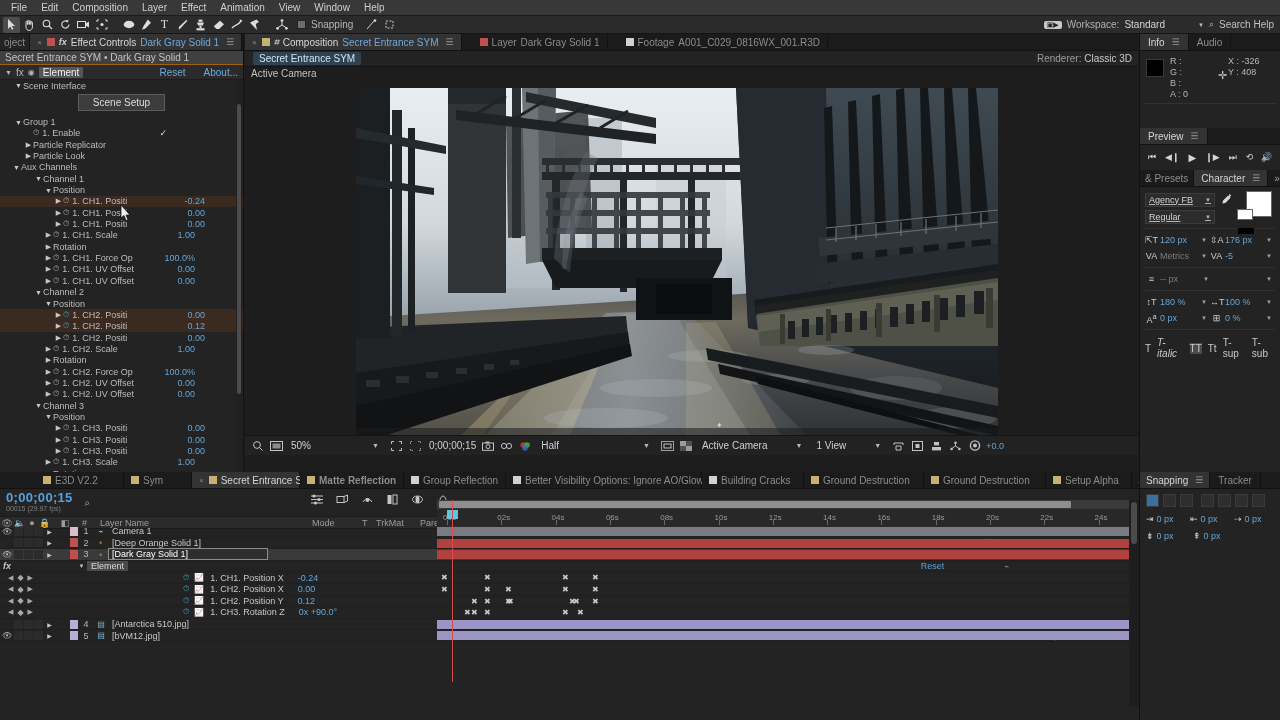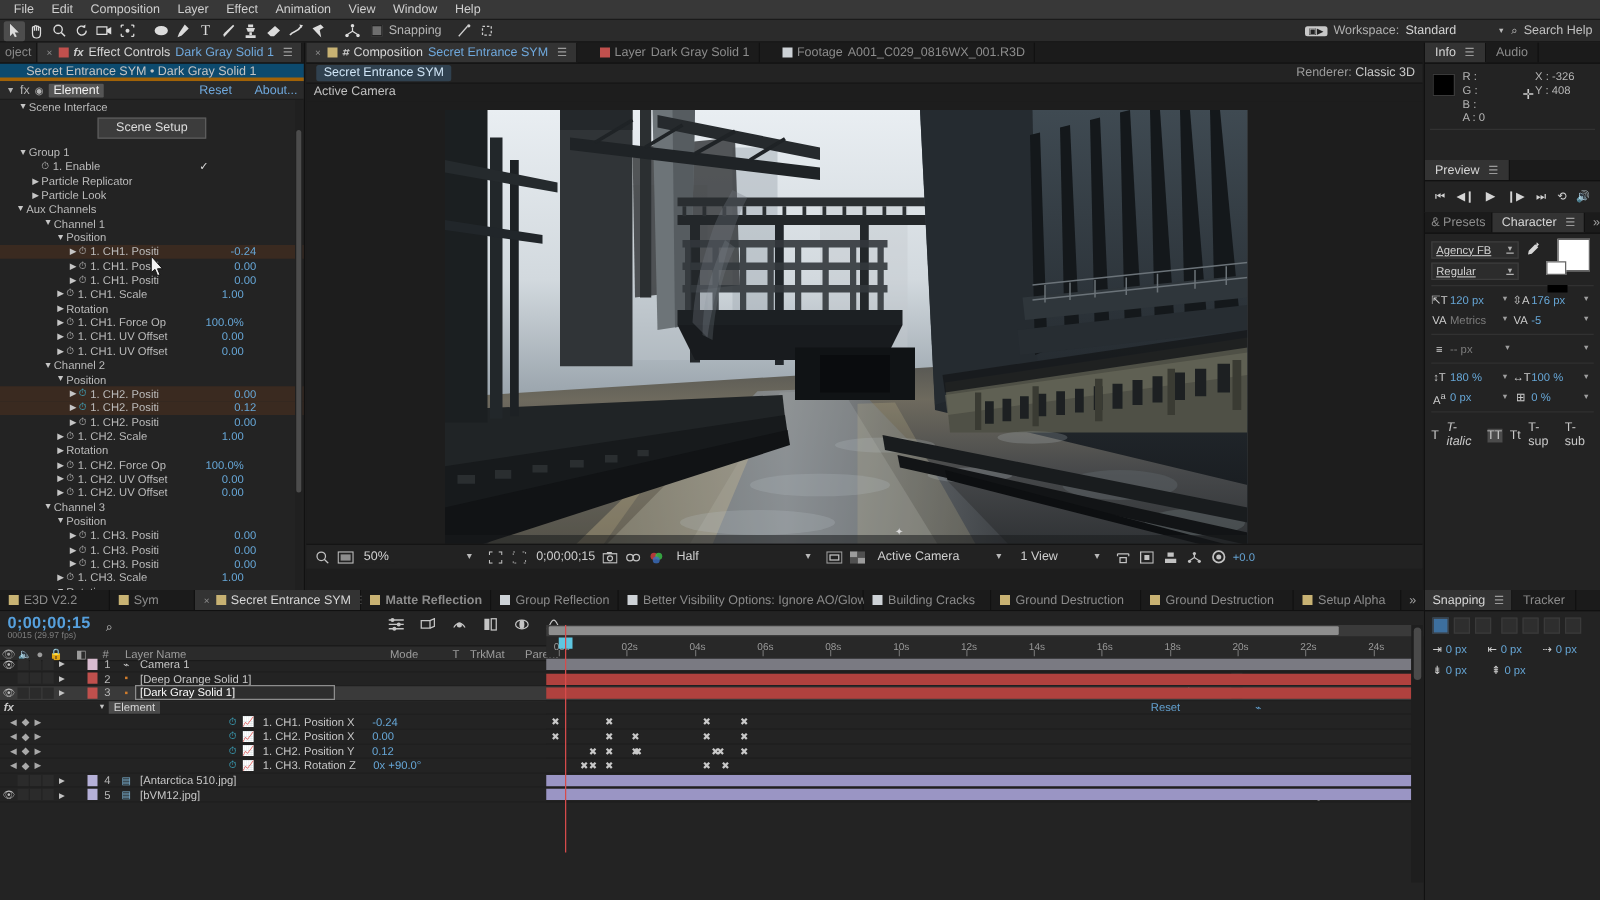--- a/index.html
+++ b/index.html
@@ -54,22 +54,22 @@
   .ptab .xc { font-size:8px; color:#8d8d8d; margin-right:1px; }
   .ptab .menu-ico { font-size:9px; color:#9a9a9a; margin-left:3px; }
   .ptab .fxico { font-size:9px; font-style:italic; font-weight:bold; color:#cfcfcf; }
   .ptab .blue { color:#6fa8dc; }
   .chev { margin-left:auto; padding:0 6px; color:#a0a0a0; font-size:10px; display:flex; align-items:center; }
 
   
   #effect-controls { left:0; top:34px; width:244px; height:438px; background:#232323;
     border-right:1px solid #111; }
   .ec-head {
-    height:14px; background:#0c4a6e; color:#c3c3c3; font-size:10px;
-    padding:1px 21px; border-bottom:3px solid #a16207; white-space:nowrap;
+    height:14px; background:#404040; color:#c3c3c3; font-size:10px;
+    padding:1px 5px; border-bottom:1px solid #a16207; white-space:nowrap;
   }
   .ec-fxrow {
     height:15px; display:flex; align-items:center; gap:4px; padding:0 5px;
     background:#2a2a2a; border-bottom:1px solid #1c1c1c; font-size:10px;
   }
   .ec-fxrow .nm { background:#555; color:#f0f0f0; padding:0 4px; border-radius:1px; }
   .ec-fxrow .lk { color:#6fa8dc; margin-left:auto; }
   .ec-fxrow .lk2 { color:#6fa8dc; margin-left:14px; }
   .ec-body { height:408px; overflow:hidden; position:relative; }
   .ecrow {
@@ -1115,21 +1115,21 @@
       </div>
       <div class="pg-fld">
         <span class="gi">⇞</span>
         <span class="gv">0 px</span>
       </div>
     </div>
   </div>
 
   <div class="panel" id="timeline">
     <div class="ptabbar" id="tl-tabs">
-        <div class="ptab" style="min-width: 88px;">
+        <div class="ptab" style="min-width: 88px; margin-left: 36px;">
           <span class="sq" style="background: rgb(200, 178, 115);"></span>
           <span>E3D V2.2</span>
         </div>
         <div class="ptab" style="min-width: 68px;">
           <span class="sq" style="background: rgb(200, 178, 115);"></span>
           <span>Sym</span>
         </div>
         <div class="ptab active" style="min-width: 108px;">
           <span class="xc">×</span>
           <span class="sq" style="background: rgb(200, 178, 115);"></span>

